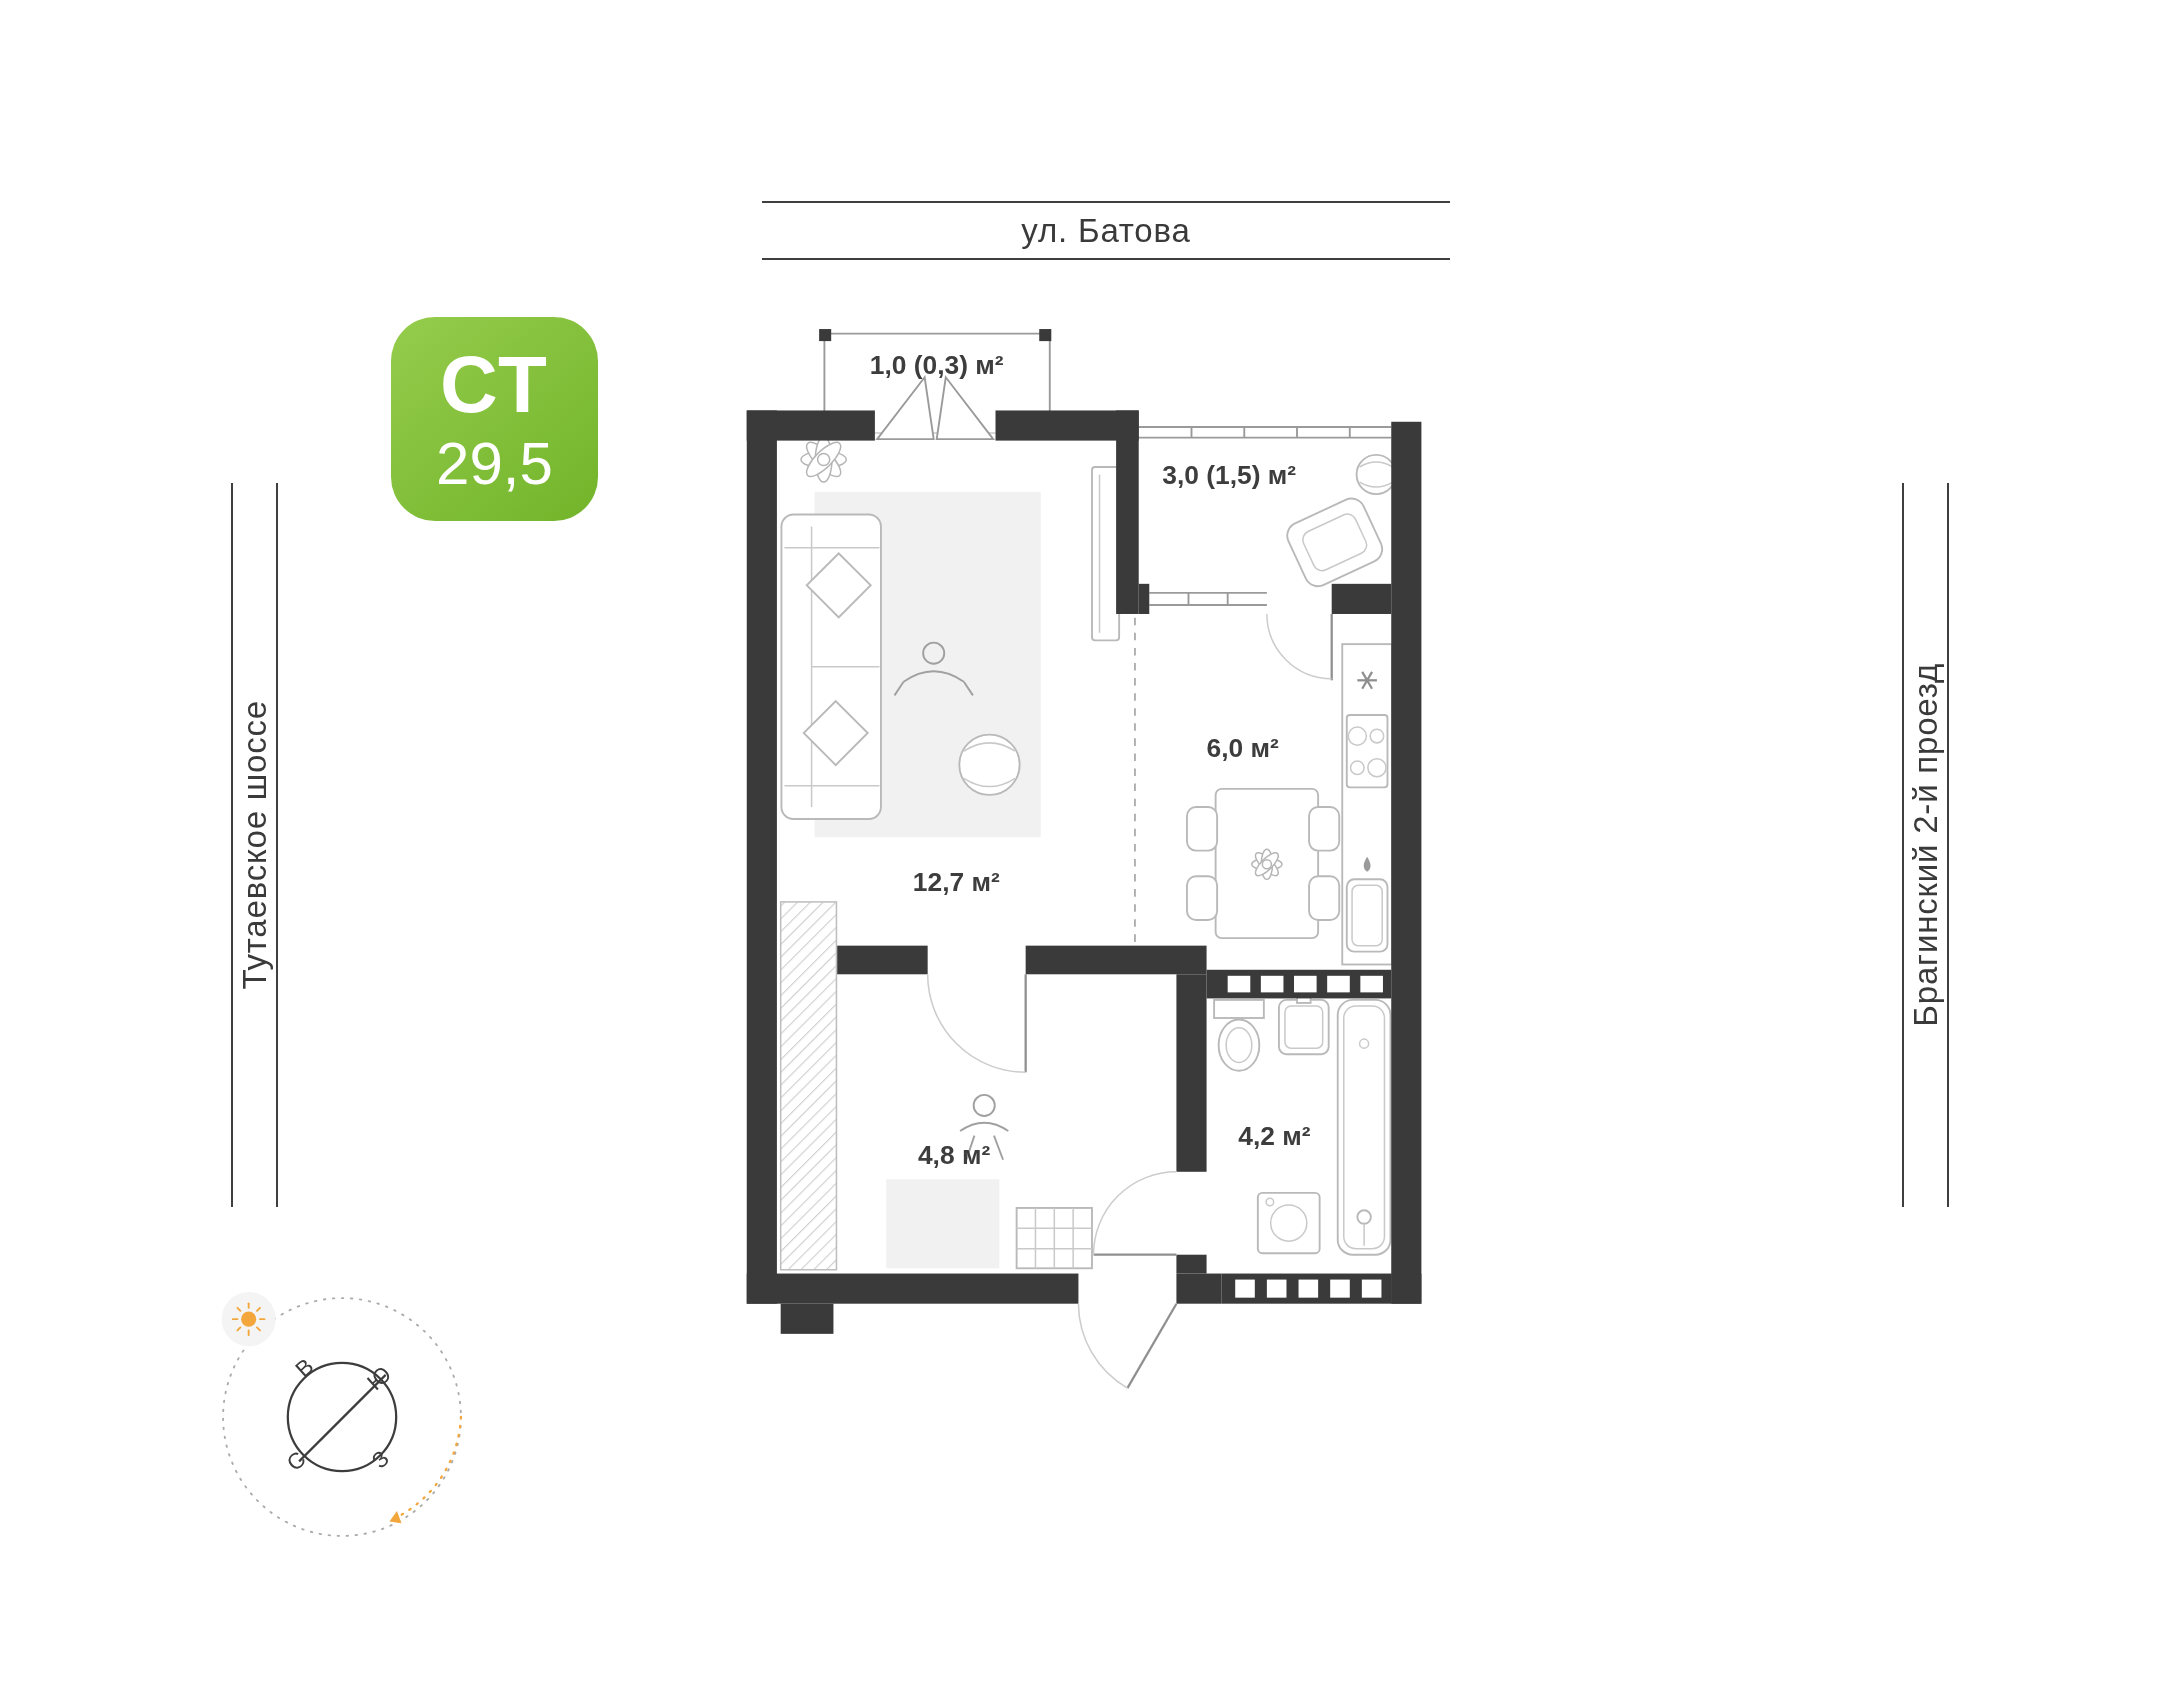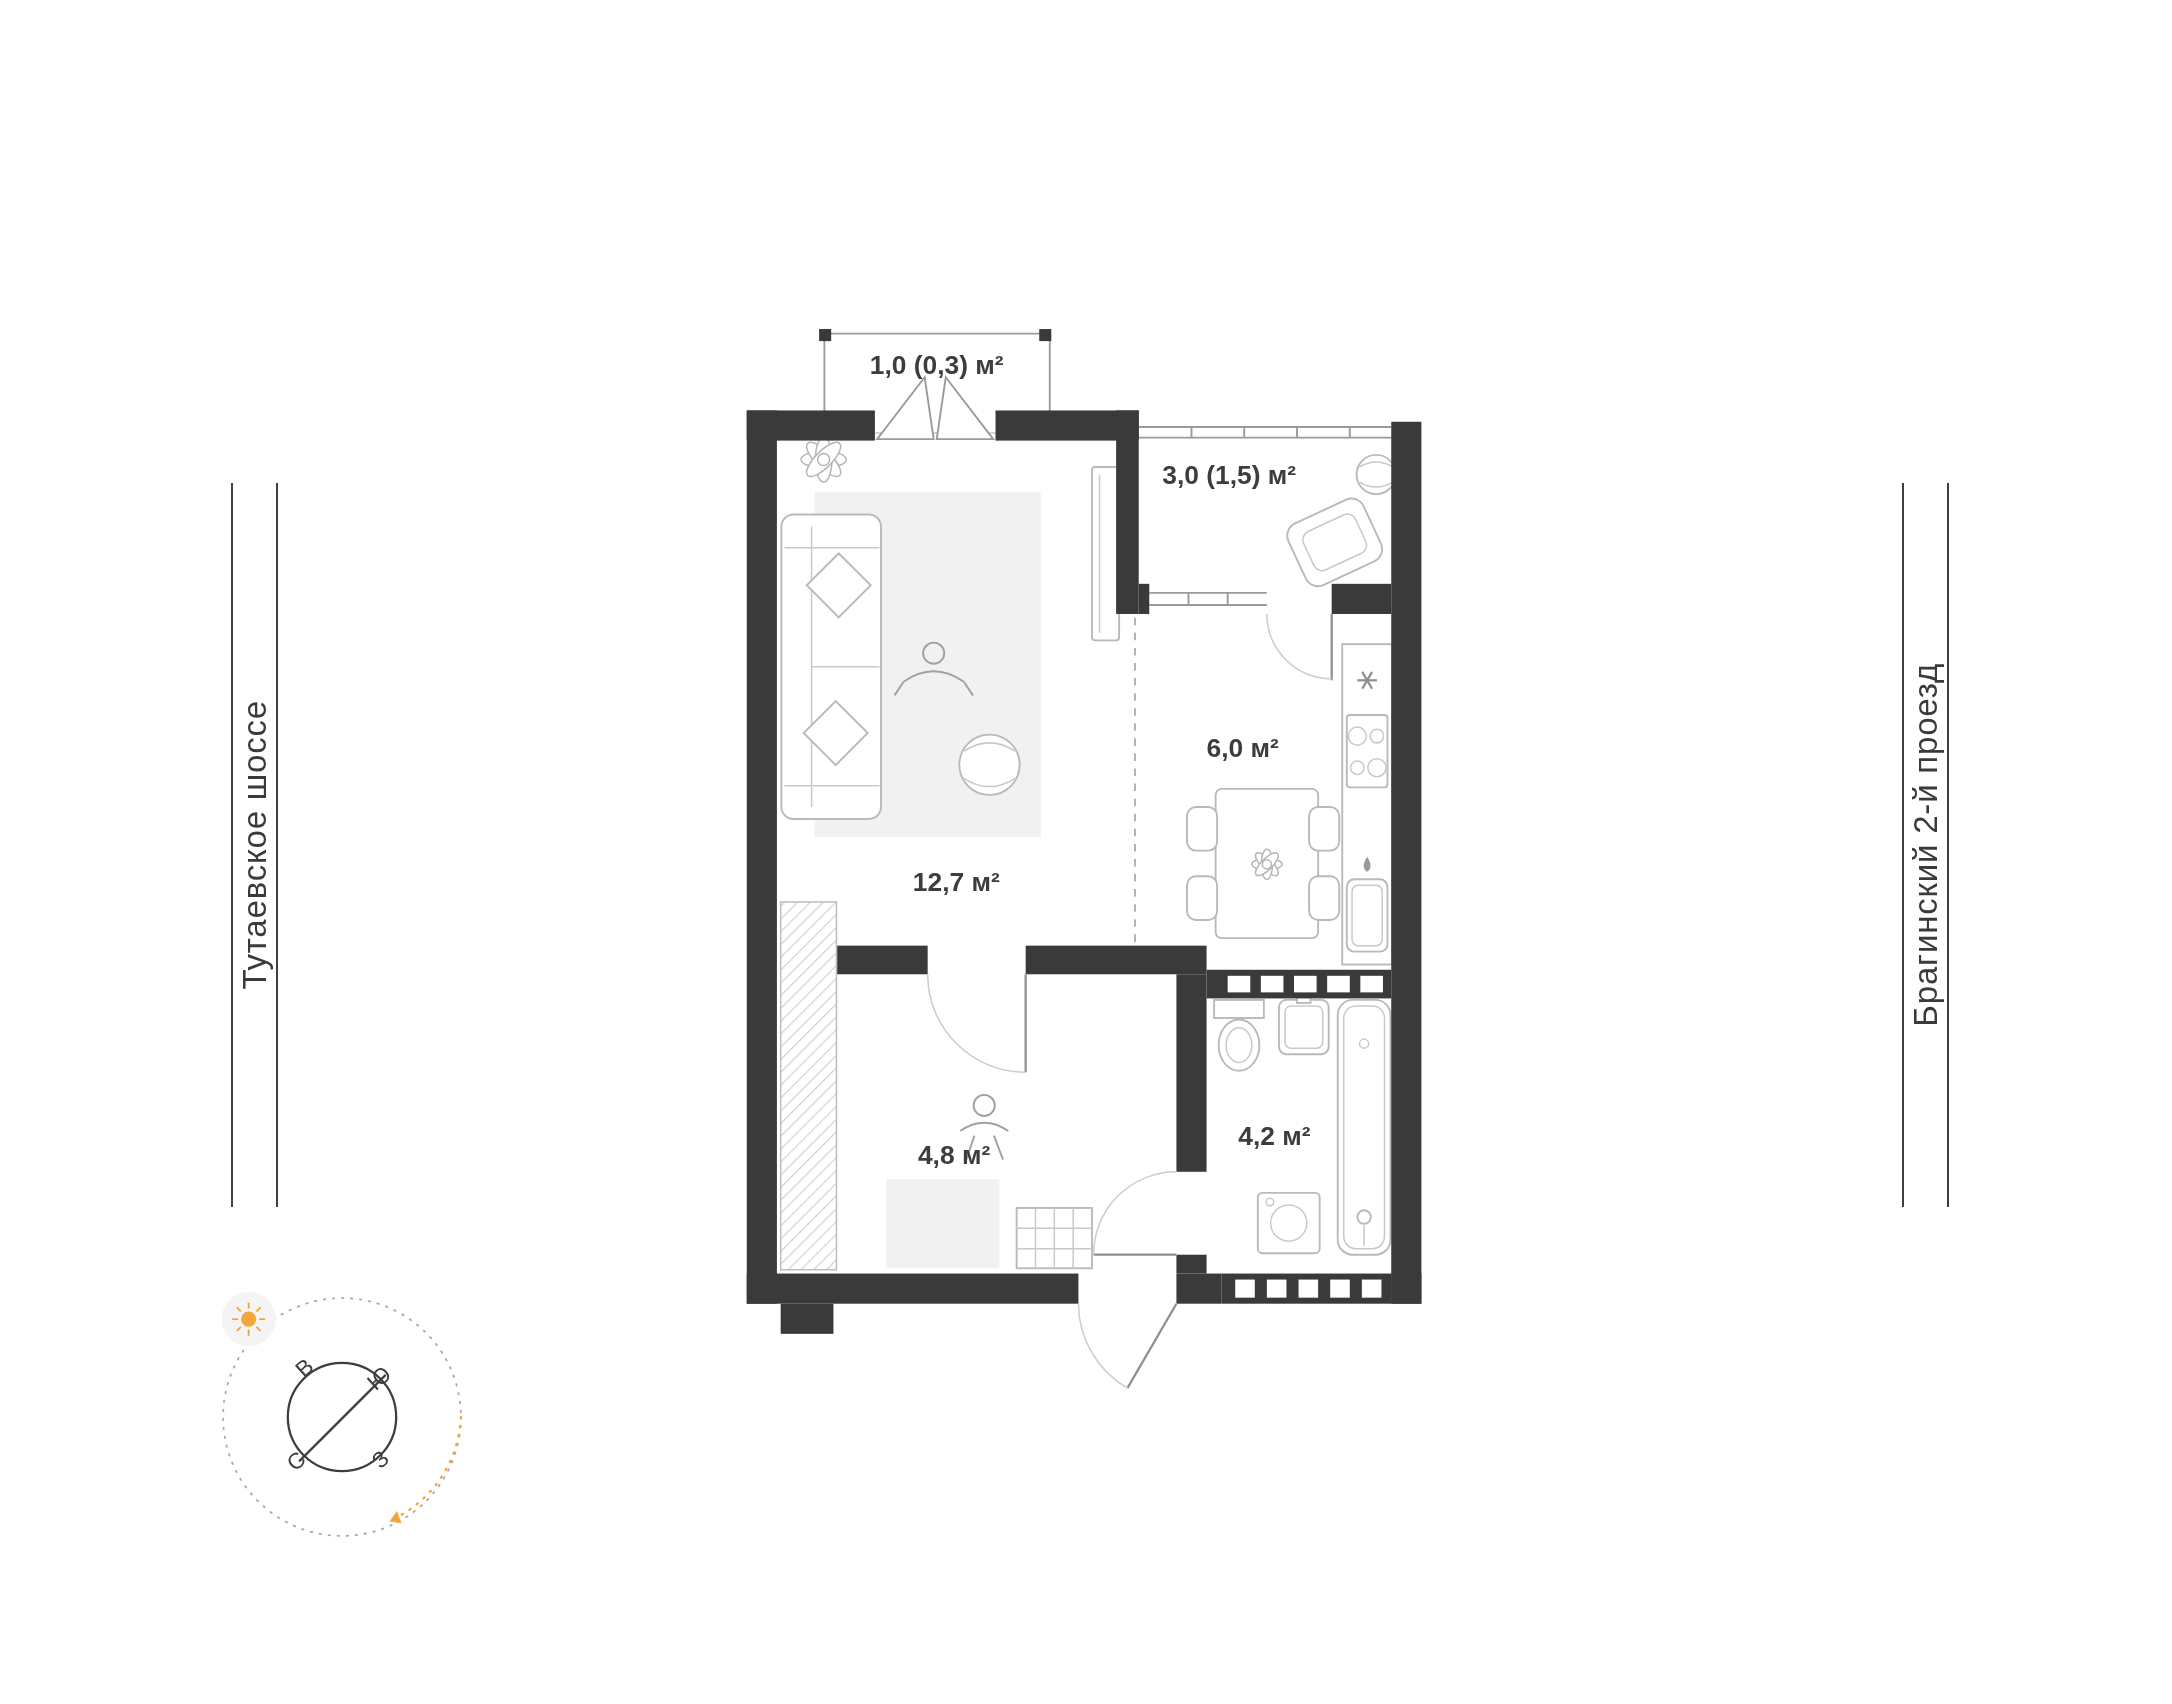--- a/index.html
+++ b/index.html
@@ -44,27 +44,34 @@
   .door-arc  { stroke:#cccccc; stroke-width:2; fill:none; }
   .win  { stroke:#9a9a9a; stroke-width:2.5; fill:none; }
   .person { stroke:#a0a0a0; stroke-width:2.5; fill:none; }
   .compass-letter { font-size:30px; fill:#3d3d3d; font-weight:500; }
 </style>
 </head>
 <body>
 
 <div id="canvas">
 
+  <div id="street-top" class="street-h">
+    <span>ул. Батова</span>
+  </div>
   <div id="street-left" class="street-v">
     <span>Тутаевское шоссе</span>
   </div>
   <div id="street-right" class="street-v">
     <span>Брагинский 2-й проезд</span>
   </div>
 
+  <div class="badge">
+    <div class="badge-type">СТ</div>
+    <div class="badge-area">29,5</div>
+  </div>
 
   <svg id="plan" viewBox="0 0 940 1450">
     <defs>
       <pattern id="hatch" width="12" height="12" patternUnits="userSpaceOnUse" patternTransform="rotate(45)">
         <rect width="12" height="12" fill="#ffffff"></rect>
         <line x1="0" y1="0" x2="0" y2="12" stroke="#cfcfcf" stroke-width="3"></line>
       </pattern>
     </defs>
 
     <rect x="10" y="120" width="895" height="1185" fill="#ffffff"></rect>

